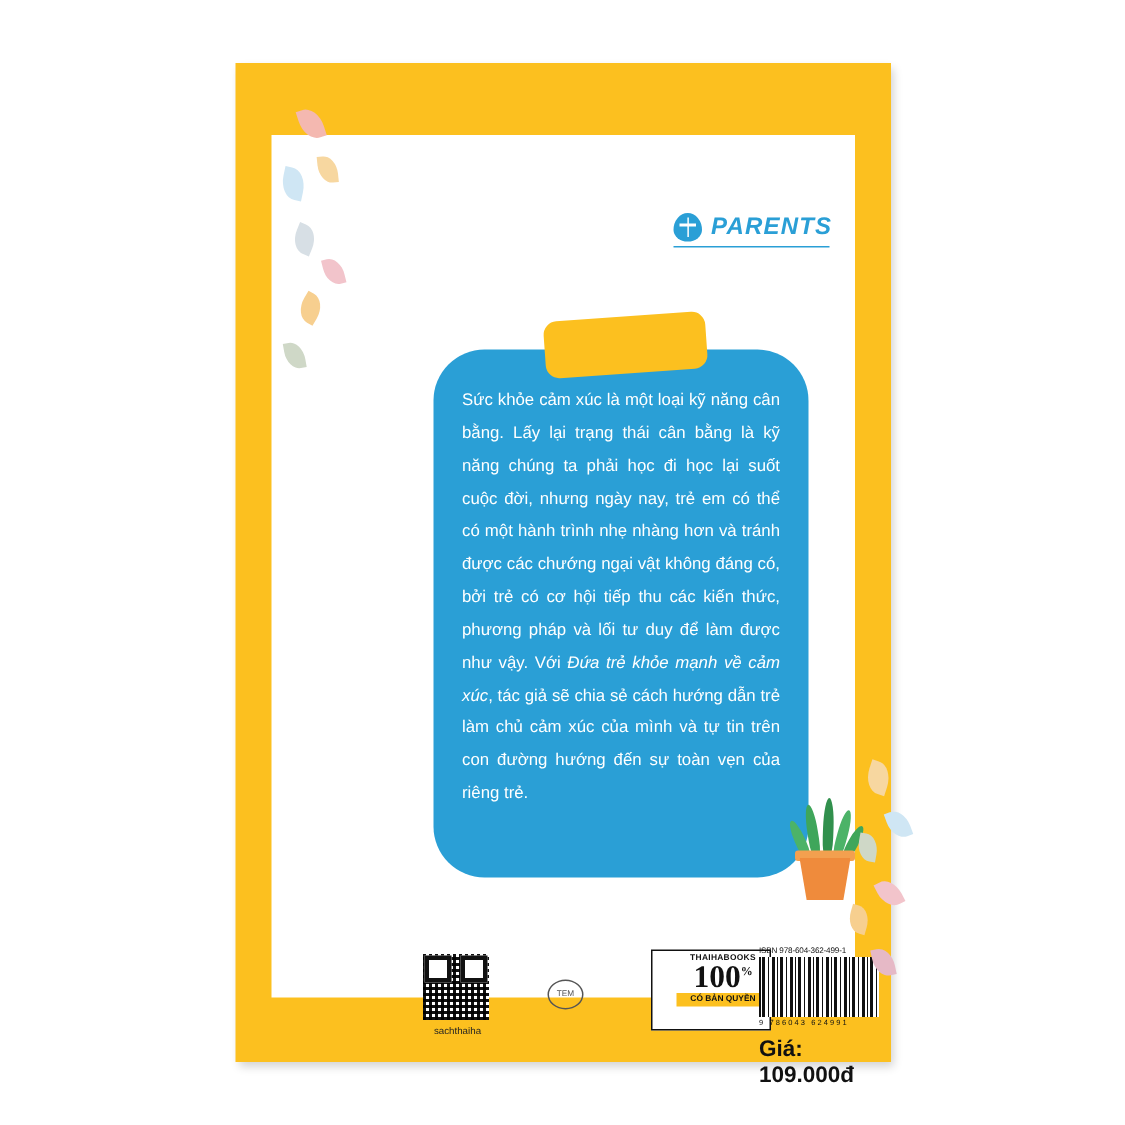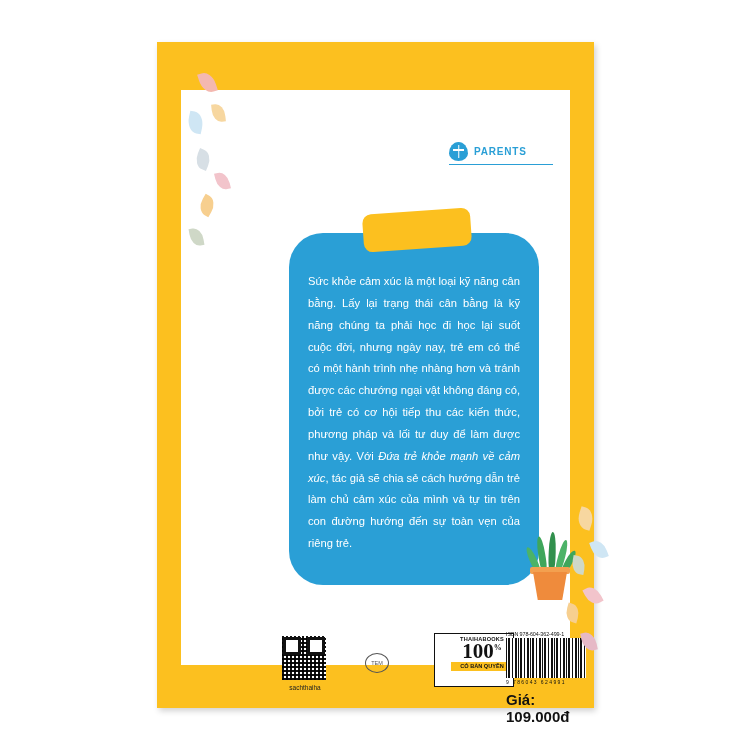--- a/index.html
+++ b/index.html
@@ -76,40 +76,41 @@
   #parents-logo .mark::before {
     content: "";
     position: absolute;
     left: 4px;
     top: 7px;
     width: 11px;
     height: 1.5px;
     background: #ffffff;
   }
   #parents-logo .txt {
-    font-size: 10px;
+    font-size: 16px;
     font-weight: bold;
     letter-spacing: 0.8px;
     color: #2a9fd6;
+    font-style: italic;
   }
 
   
   #blue-panel {
     position: absolute;
     left: 108px;
     top: 143px;
     width: 250px;
     height: 352px;
     background: #2a9fd6;
     border-radius: 34px;
   }
   #blue-text {
     position: absolute;
     left: 19px;
-    top: 38px;
+    top: 24px;
     width: 212px;
     color: #ffffff;
     font-size: 11.2px;
     line-height: 1.95;
     text-align: justify;
     text-align-last: left;
   }
   #blue-text .ital {
     font-style: italic;
   }

